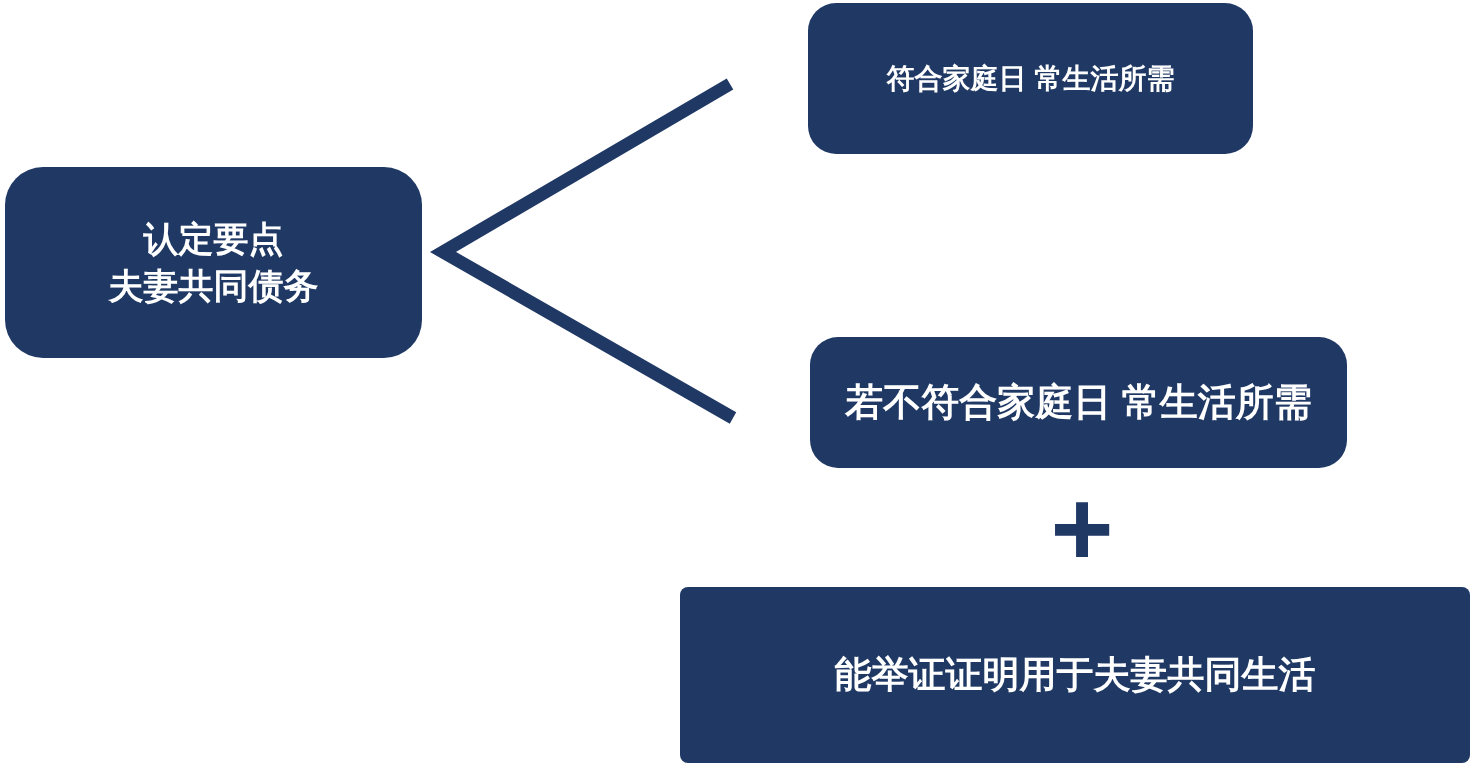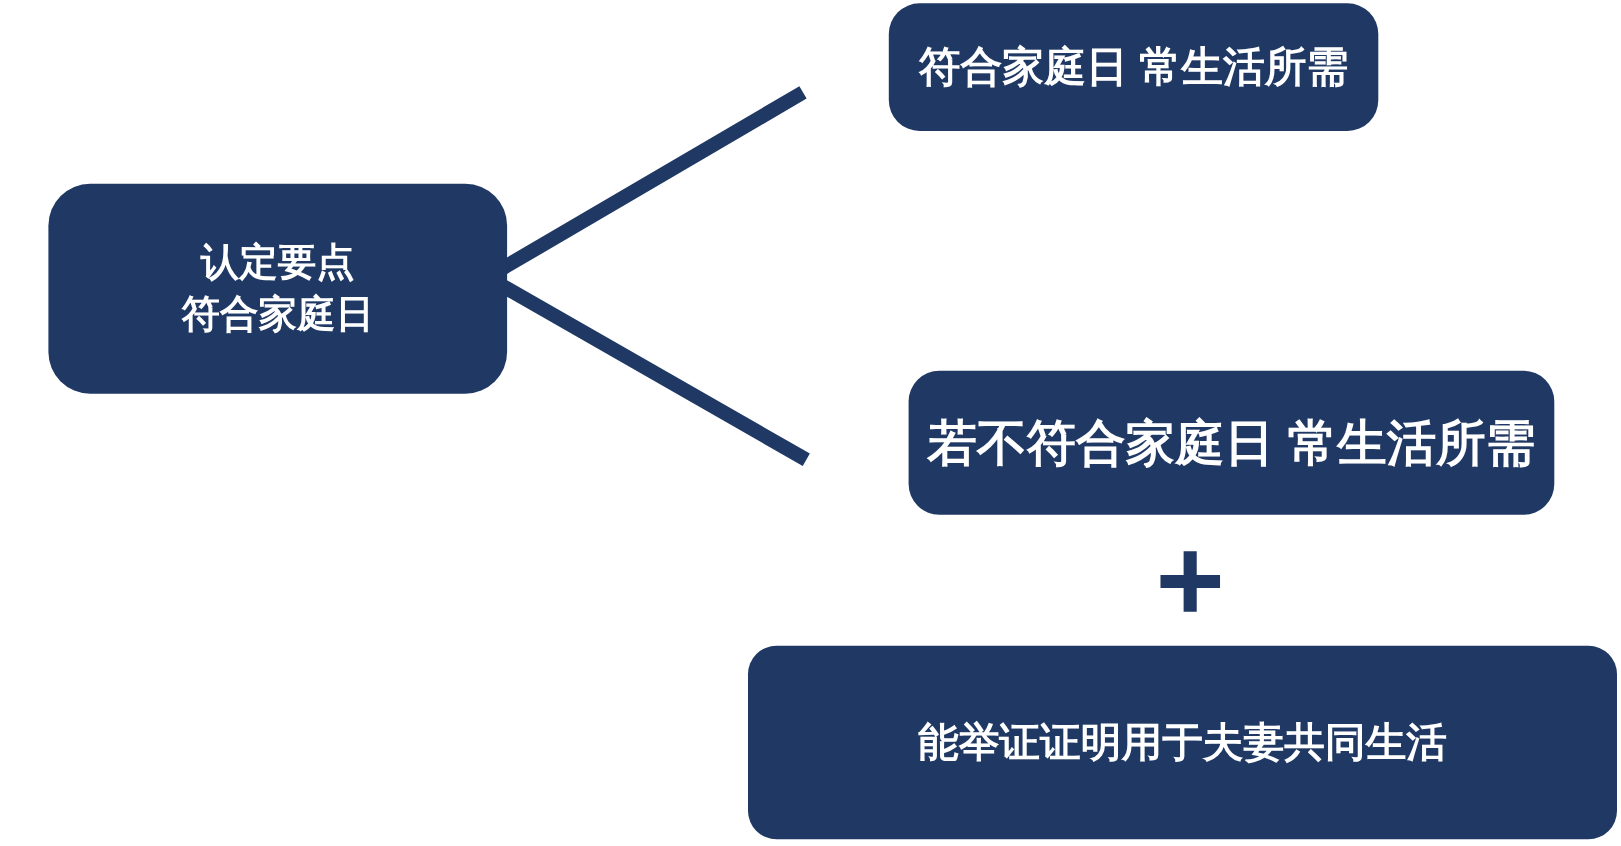--- a/index.html
+++ b/index.html
@@ -28,45 +28,43 @@
     box-sizing: border-box;
   }
   .node-root {
     left: 5px;
     top: 167px;
     width: 417px;
     height: 191px;
     border-radius: 38px;
     font-size: 35px;
     line-height: 1.34;
-    margin-left: 39px;
   }
   .node-branch-top {
     left: 808px;
     top: 3px;
     width: 445px;
-    height: 116px;
+    height: 151px;
     border-radius: 28px;
-    font-size: 38px;
+    font-size: 28px;
   }
   .node-branch-bottom {
     left: 810px;
     top: 337px;
-    width: 587px;
+    width: 537px;
     height: 131px;
     border-radius: 28px;
-    font-size: 45px;
-    margin-left: 16px;
+    font-size: 38px;
   }
   .node-condition {
     left: 680px;
     top: 587px;
     width: 790px;
     height: 176px;
-    border-radius: 26px;
+    border-radius: 8px;
     font-size: 37px;
     line-height: 1.78;
   }
   .connector-svg {
     position: absolute;
     left: 0;
     top: 0;
     pointer-events: none;
   }
   .plus {
@@ -84,21 +82,21 @@
 <body>
 
 <div class="canvas">
 
   <svg class="connector-svg" width="1474" height="769" viewBox="0 0 1474 769" xmlns="http://www.w3.org/2000/svg">
     <path d="M730,84 L443,252 L733,418" fill="none" stroke-width="13" stroke-linejoin="miter" stroke="#1F3864"></path>
   </svg>
 
   <div class="node node-root">
     <div>认定要点</div>
-    <div>符合家庭日</div>
+    <div>夫妻共同债务</div>
   </div>
 
   <div class="node node-branch-top">
     <div>符合家庭日 常生活所需</div>
   </div>
 
   <div class="node node-branch-bottom">
     <div>若不符合家庭日 常生活所需</div>
   </div>
 

